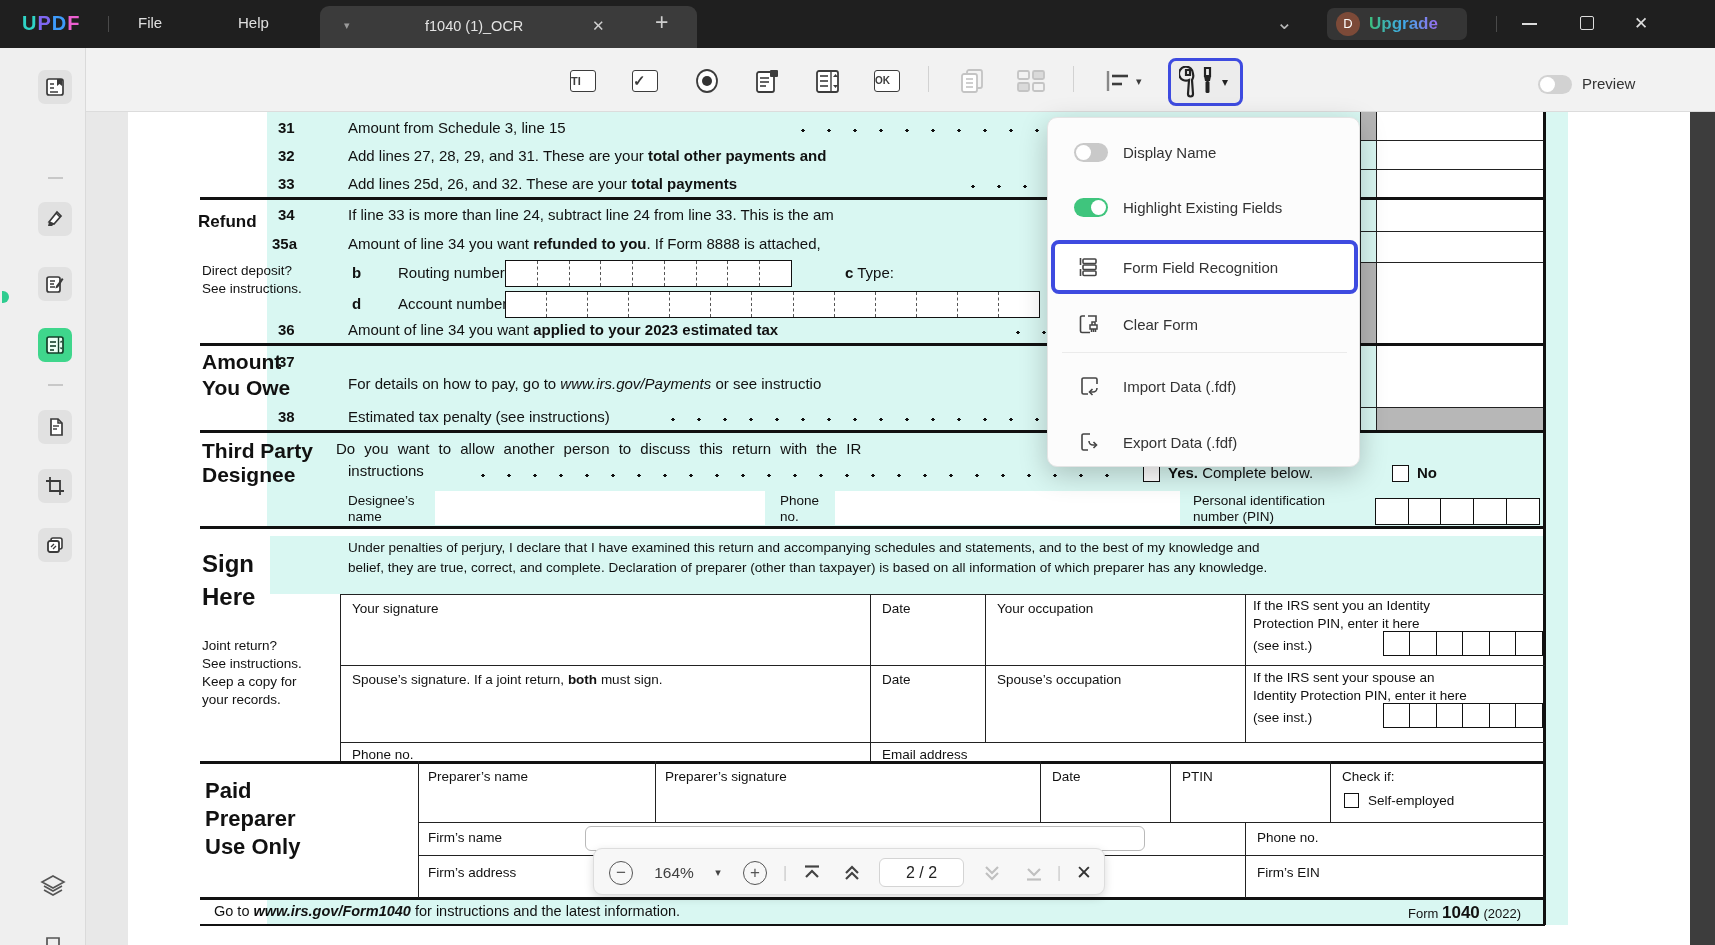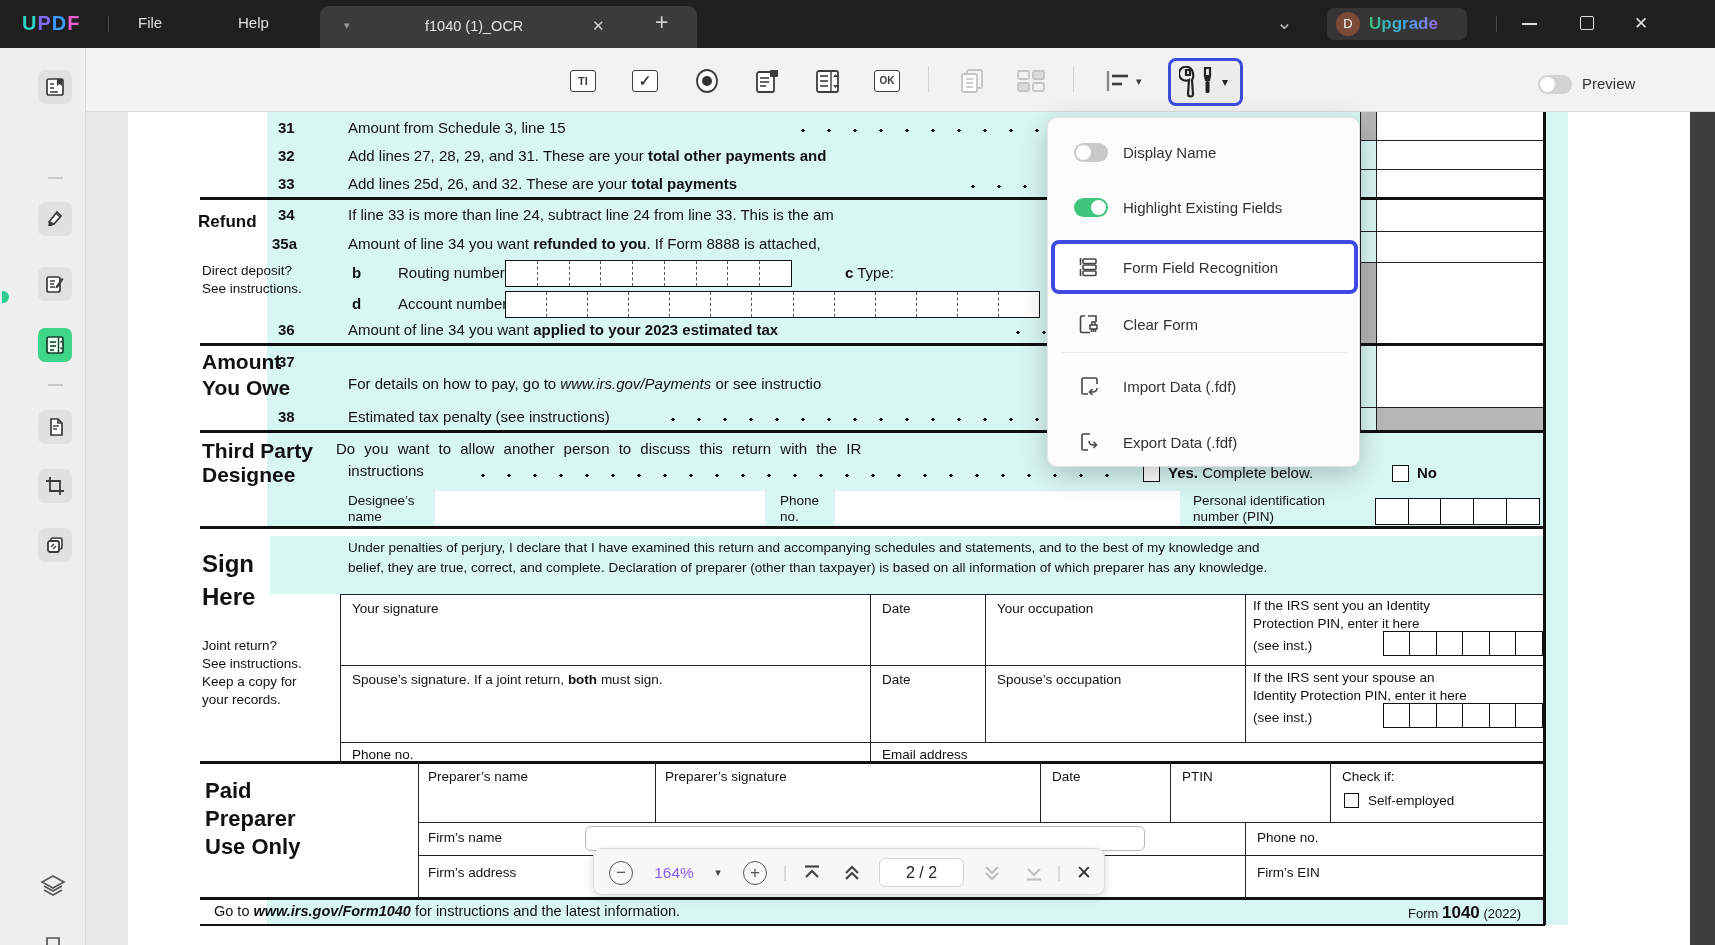--- a/index.html
+++ b/index.html
@@ -19,21 +19,21 @@
   .chev{left:1276px;top:10px;font-size:20px;color:#b9b9b9;}
   .upg{left:1327px;top:8px;width:140px;height:32px;background:#353535;border-radius:7px;}
   .avatar{left:9px;top:4px;width:24px;height:24px;border-radius:50%;background:#7c4a38;color:#fff;font-size:13px;text-align:center;line-height:24px;}
   .upg-txt{left:42px;top:6px;font-size:17px;font-weight:bold;background:linear-gradient(90deg,#3dbf7c,#3fa9e8,#9a6df0);-webkit-background-clip:text;background-clip:text;color:transparent;}
   .win-min{left:1522px;top:23px;width:15px;height:2px;background:#dcdcdc;}
   .win-max{left:1580px;top:16px;width:14px;height:14px;border:1.6px solid #dcdcdc;border-radius:2px;}
   .win-close{left:1634px;top:13px;font-size:17px;color:#dcdcdc;}
   
   .toolbar{left:0;top:48px;width:1715px;height:64px;background:#f2f2f2;border-bottom:1px solid #dcdcdc;}
   .tool{top:22px;width:28px;height:26px;color:#3c3c3c;}
-  .boxicon{border:1.8px solid #3c3c3c;border-radius:3px;width:26px;height:22px;font-size:11px;font-weight:bold;text-align:center;line-height:20px;background:#fff;}
+  .boxicon{border:1.8px solid #3c3c3c;border-radius:3px;width:26px;height:22px;font-size:11px;font-weight:bold;line-height:20px;background:#fff;}
   .tool-div{top:18px;width:1px;height:26px;background:#d2d2d2;}
   .blue-box{left:1168px;top:10px;width:75px;height:48px;border:3.5px solid #3e4be0;border-radius:8px;background:#ececec;}
   .preview-pill{left:1538px;top:27px;width:34px;height:19px;border-radius:10px;background:#d2d2d2;}
   .preview-pill::after{content:"";position:absolute;left:2px;top:2px;width:15px;height:15px;border-radius:50%;background:#fff;}
   .preview-lbl{left:1582px;top:27px;font-size:15px;color:#333;}
   
   .sidebar{left:0;top:48px;width:86px;height:897px;background:#efefef;border-right:1px solid #dadada;}
   .tile{left:38px;width:34px;height:34px;border-radius:7px;background:#e1e1e1;display:flex;align-items:center;justify-content:center;}
   .tile.green{background:#3fd68c;}
   .side-div{left:48px;width:15px;height:2px;background:#c8c8c8;}
@@ -458,21 +458,21 @@
   <div class="abs fsm" style="left:428px;top:865px">Firm’s address</div>
   <div class="abs fsm" style="left:1257px;top:865px">Firm’s EIN</div>
 
   <div class="abs f" style="left:214px;top:903px;font-size:14.5px"><span>Go to </span><span class="fi fb">www.irs.gov/Form1040</span><span> for instructions and the latest information.</span></div>
   <div class="abs f" style="left:1408px;top:903px;font-size:13px"><span>Form</span> <span class="fb" style="font-size:17px">1040</span> <span>(2022)</span></div>
 
   <div class="abs zbar">
     <div class="zi" style="left:12px;width:30px">
         <div class="zcirc">−</div>
       </div>
-    <div class="zi" style="left:52px;width:56px;font-size:15.5px;color:#8b5cf6">164%</div>
+    <div class="zi" style="left:52px;width:56px;font-size:15.5px;color:#404040">164%</div>
     <div class="zi" style="left:116px;width:16px;font-size:11px">▾</div>
     <div class="zi" style="left:146px;width:30px">
         <div class="zcirc">+</div>
       </div>
     <div class="zi" style="left:186px;width:10px;color:#ccc">|</div>
     <div class="zi" style="left:202px;width:32px">
       <svg width="20" height="18" viewBox="0 0 20 18">
           <line x1="3" y1="2.5" x2="17" y2="2.5" stroke="#444" stroke-width="2.2"></line>
           <path d="M4 13 L10 7 L16 13" fill="none" stroke="#444" stroke-width="2.2"></path>
         </svg>

